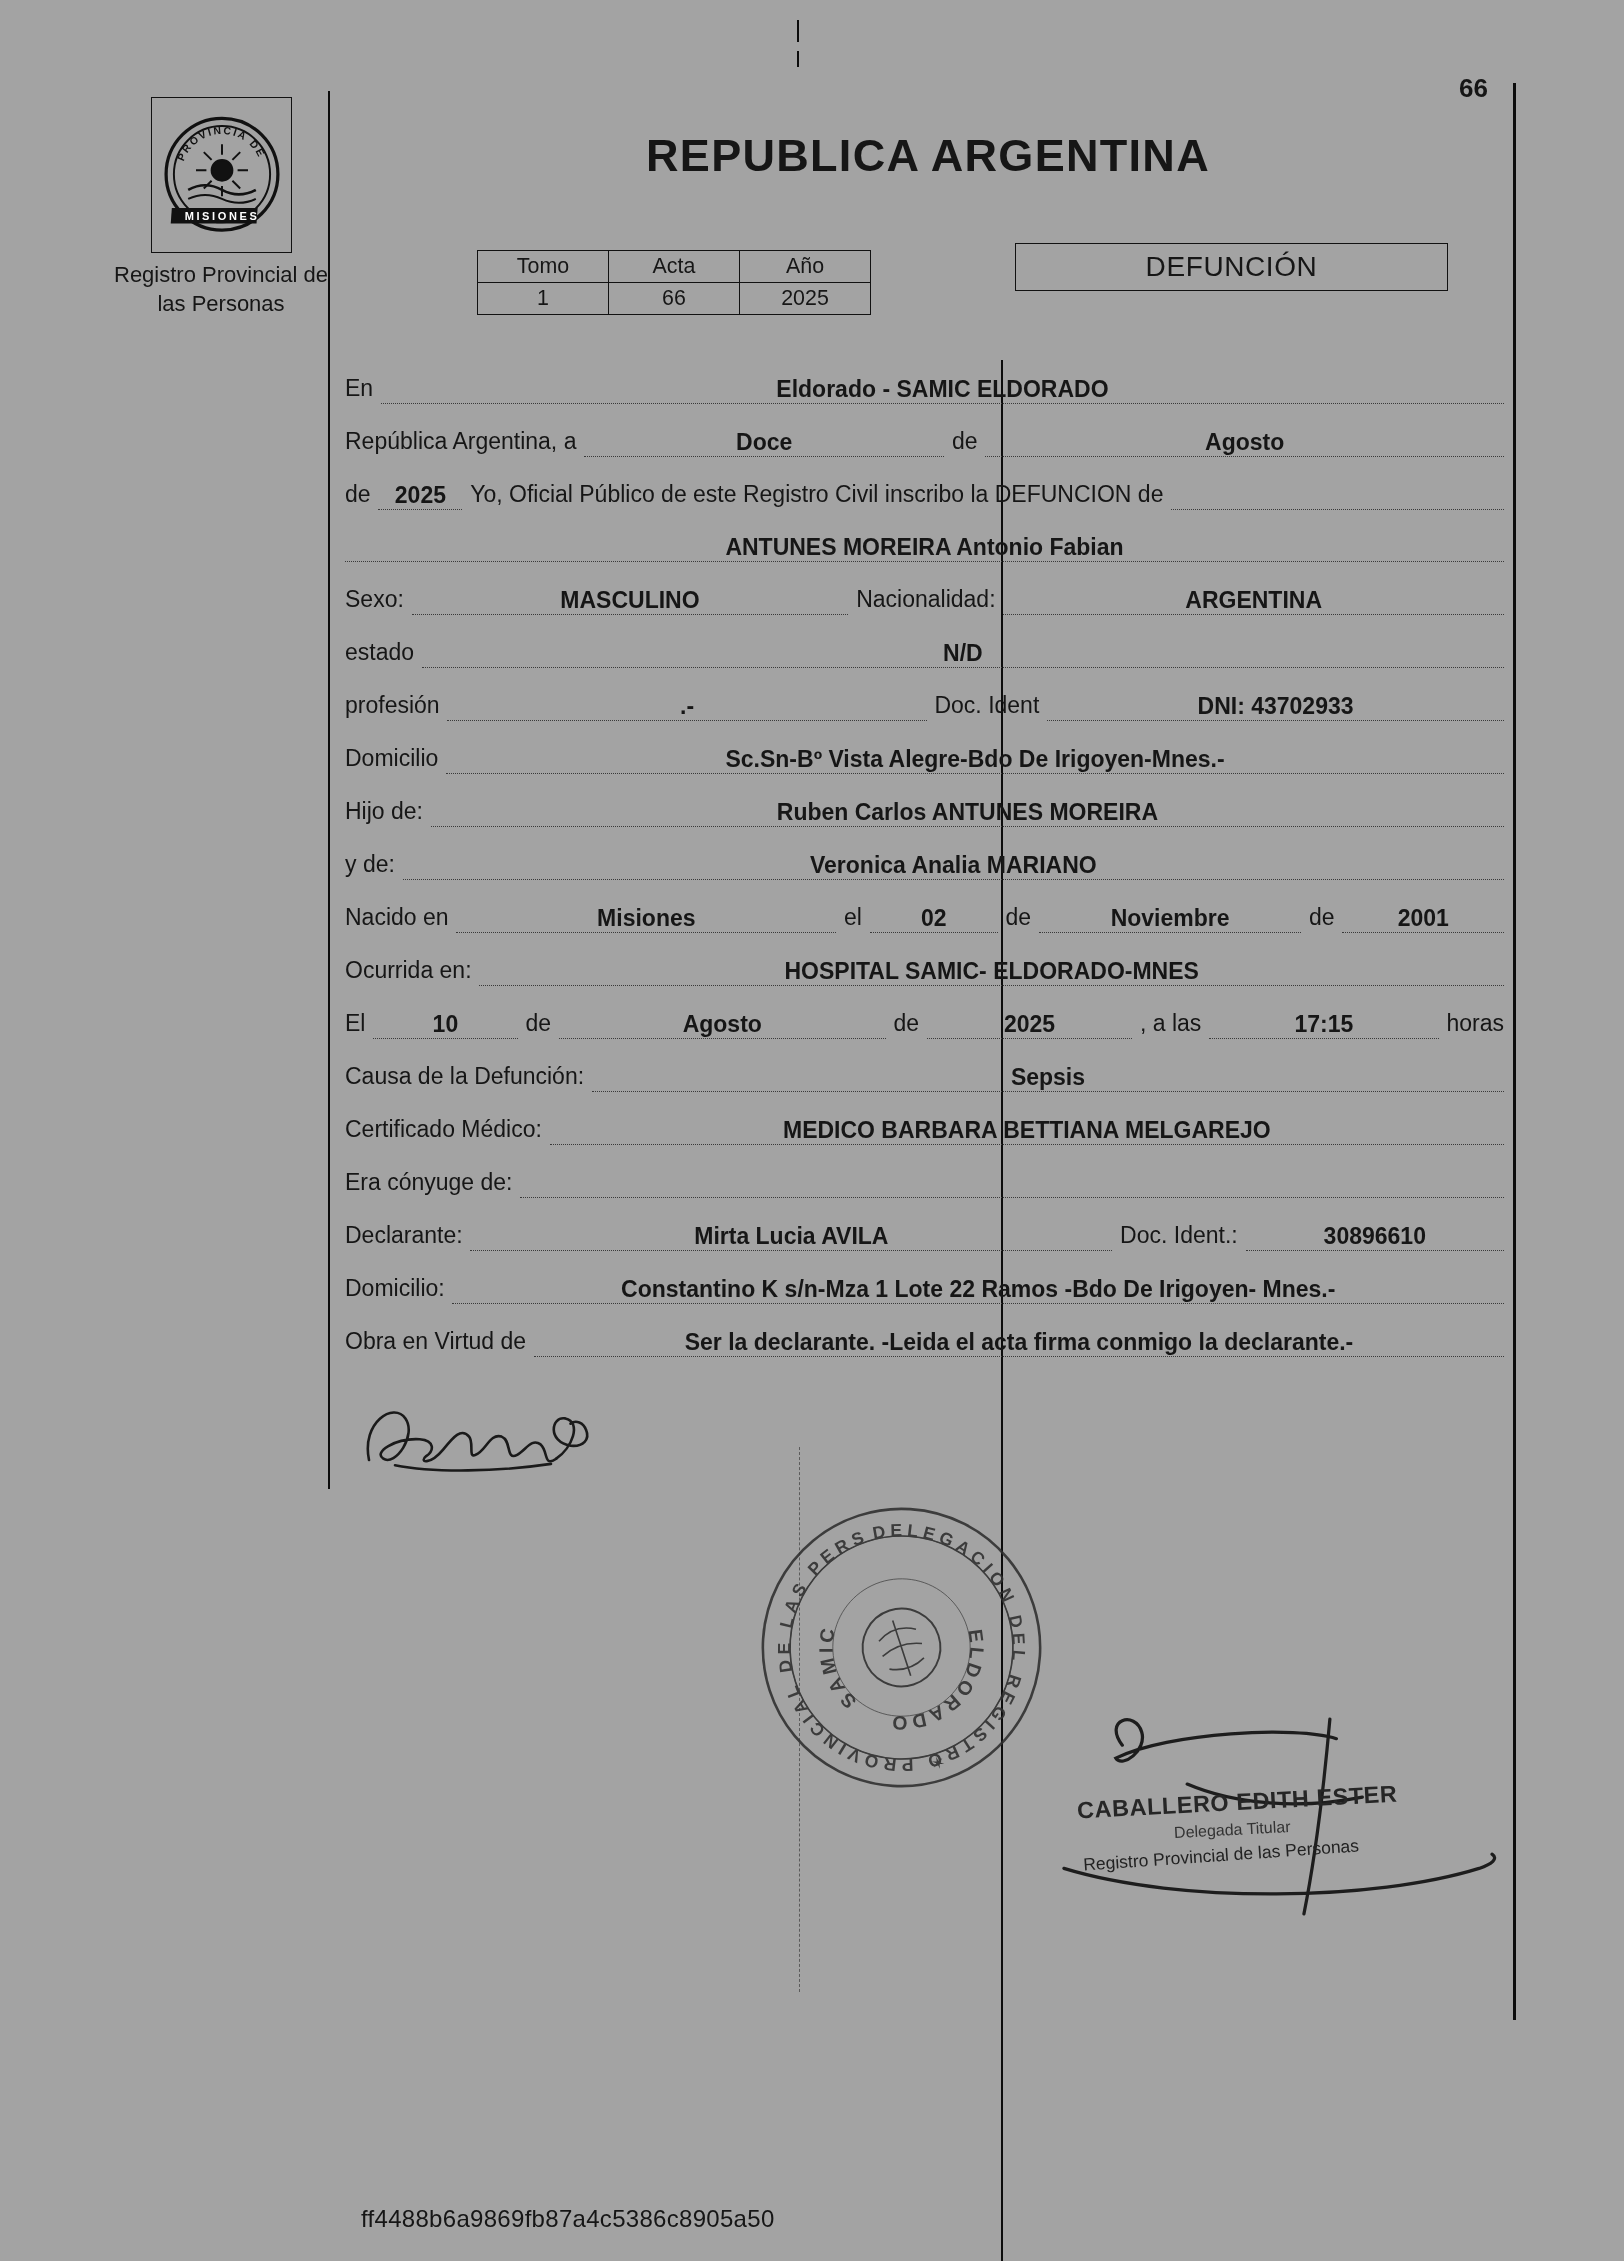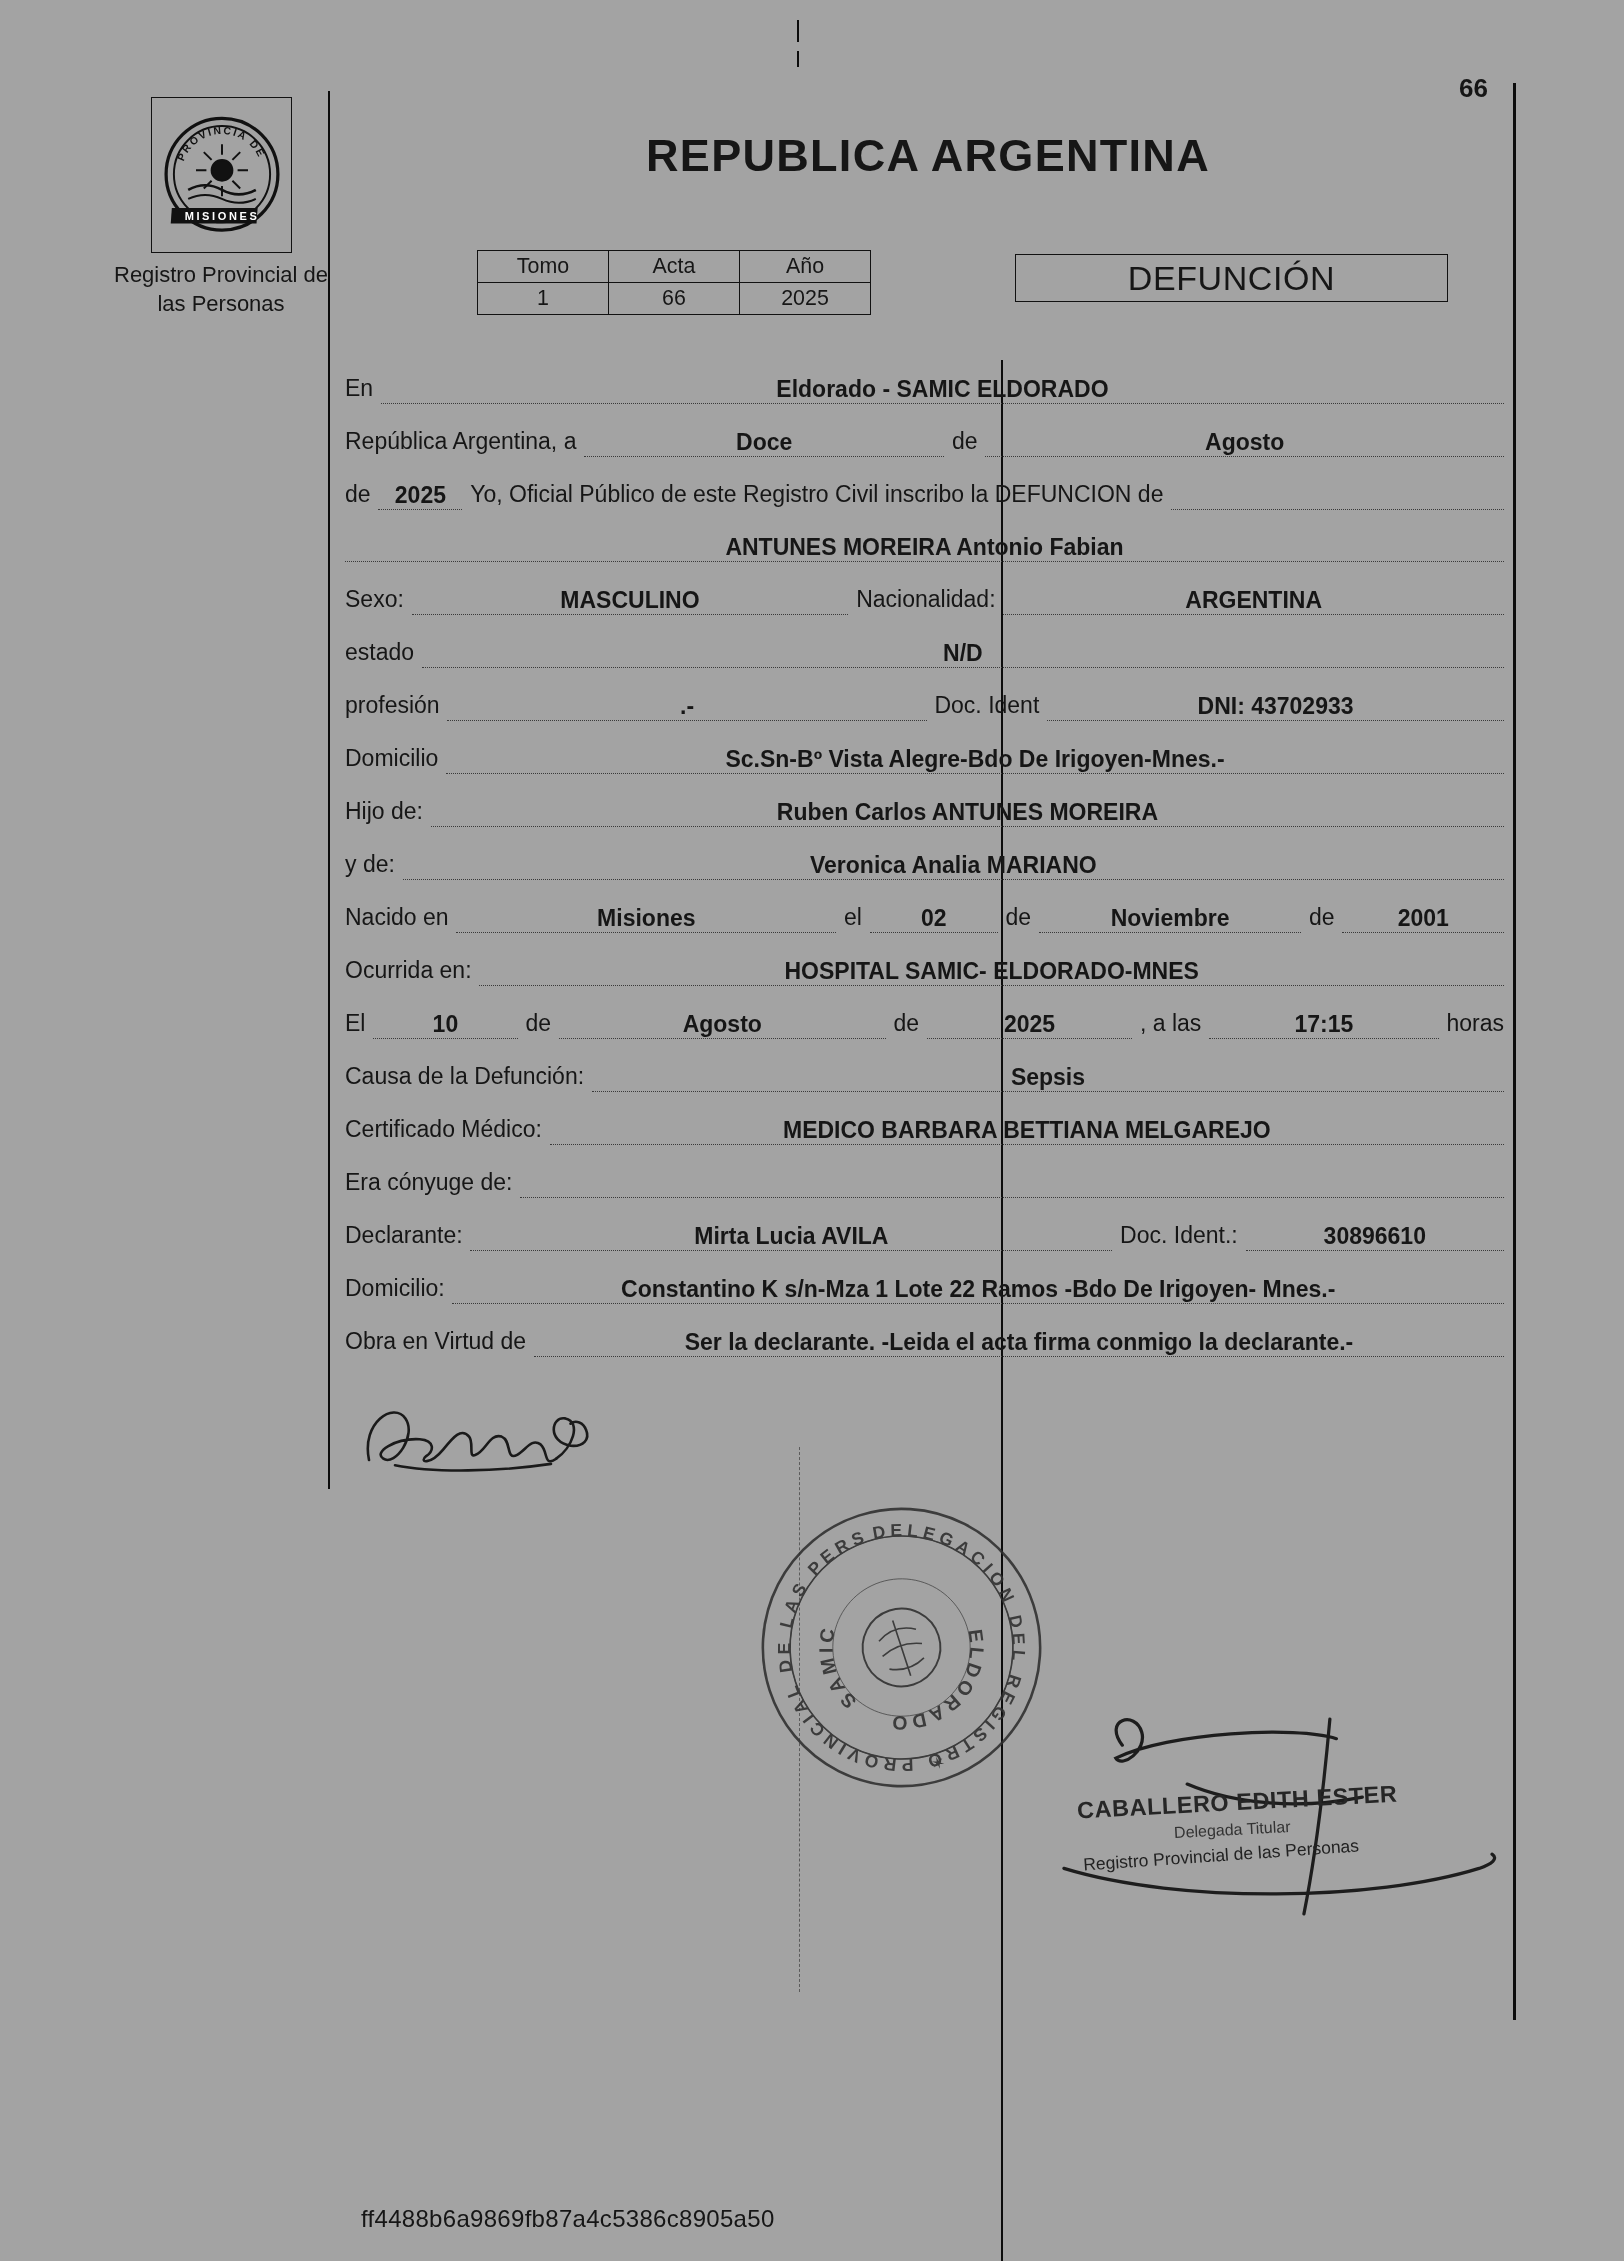--- a/index.html
+++ b/index.html
@@ -11,21 +11,21 @@
   
   .vline{position:absolute; background:#0c0c0c;}
   .vdash{position:absolute; border-left:1.9px dashed #444; opacity:.75;}
   
   #page-number{left:1459px; top:73px; font-size:26px; font-weight:bold;}
   #logo-box{left:151px; top:97px; width:141px; height:156px; border:1.3px solid #111; box-sizing:border-box; display:flex; align-items:center; justify-content:center;}
   #logo-caption{left:104px; top:261px; width:234px; text-align:center; font-size:22px; line-height:1.3;}
   #doc-title{left:344px; top:130px; width:1168px; text-align:center; font-size:45px; font-weight:bold; letter-spacing:1.3px;}
   #registry-table{left:477px; top:250px; border-collapse:collapse; font-size:21.4px;}
   #registry-table td{border:1.9px solid #111; width:130px; height:31px; text-align:center; padding:0;}
-  #act-type-box{left:1015px; top:254px; width:433px; height:48px; border:1.9px solid #111; box-sizing:border-box; display:flex; align-items:center; justify-content:center; font-size:34px; letter-spacing:0.6px;}
+  #act-type-box{left:1015px; top:243px; width:433px; height:48px; border:1.9px solid #111; box-sizing:border-box; display:flex; align-items:center; justify-content:center; font-size:28px; letter-spacing:0.6px;}
   
   #form{left:345px; top:375px; width:1159px;}
   .row{display:flex; align-items:flex-end; margin-bottom:24px; font-size:23px; line-height:1.18; white-space:nowrap; gap:7.8px;justify-content:space-between;}
   .lbl{padding-bottom:1.9px;}
   .f{font-weight:bold; border-bottom:1.9px dotted #3a3a3a; text-align:center; padding:0 5.2px; min-height:27px; box-sizing:border-box;}
   .grow1{flex:1;}
   
   #doc-hash{left:361px; top:2205px; font-size:24px; letter-spacing:0.3px;}
   
   #hand-signature{left:356px; top:1382px;}

